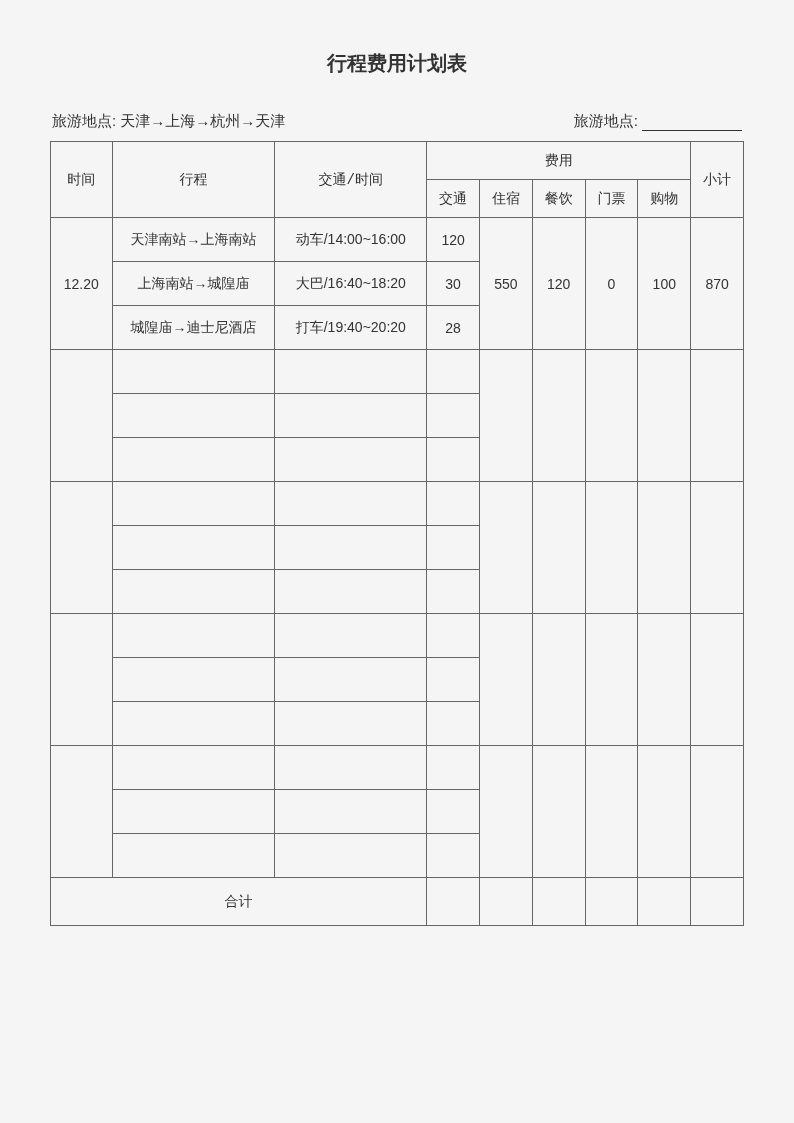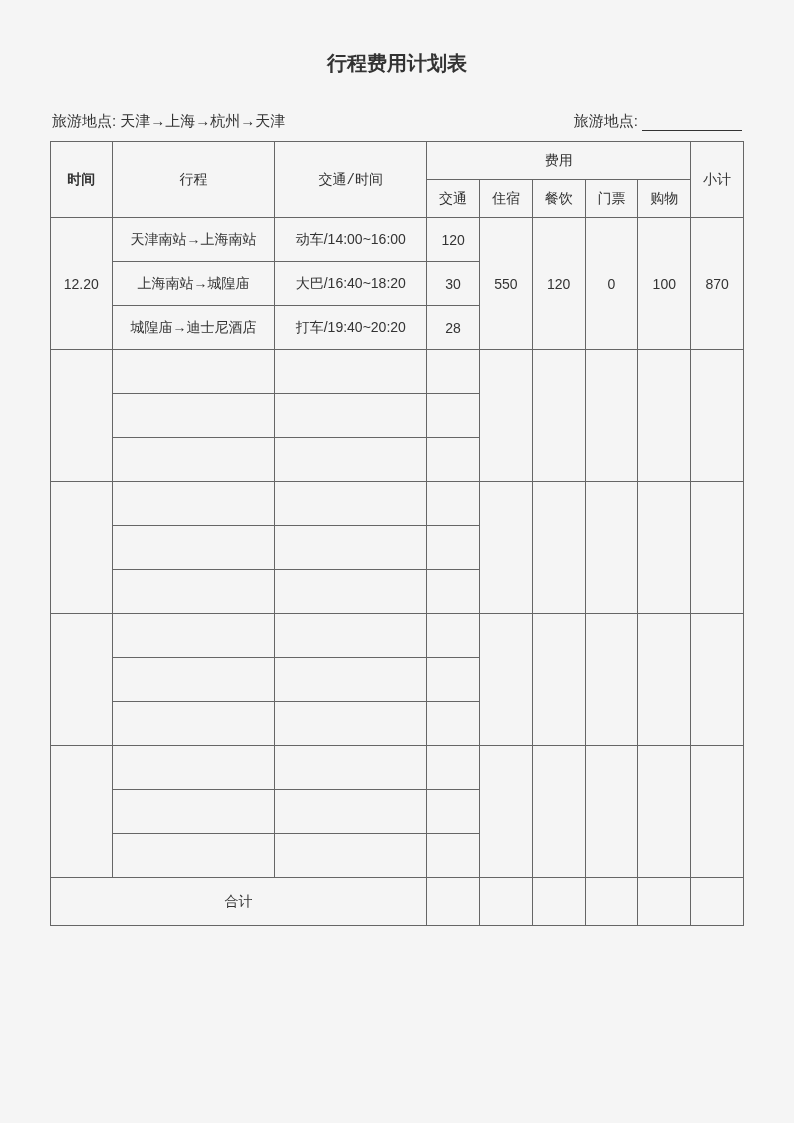--- a/index.html
+++ b/index.html
@@ -58,21 +58,21 @@
     th {
       font-weight: normal;
       text-align: center;
     }
     .header-row1 th {
       height: 38px;
     }
     .header-row2 th {
       height: 38px;
     }
-    .col-time { width: 56px; font-weight: bold; }
+    .col-time { width: 56px; }
     .col-route { width: 148px; }
     .col-transport { width: 138px; font-family: Liberation Mono, monospace; }
     .col-cost { width: 48px; }
     .col-subtotal { width: 48px; }
     .total-row td {
       height: 48px;
       margin-left: 12px;
     }
   </style>
 </head>

